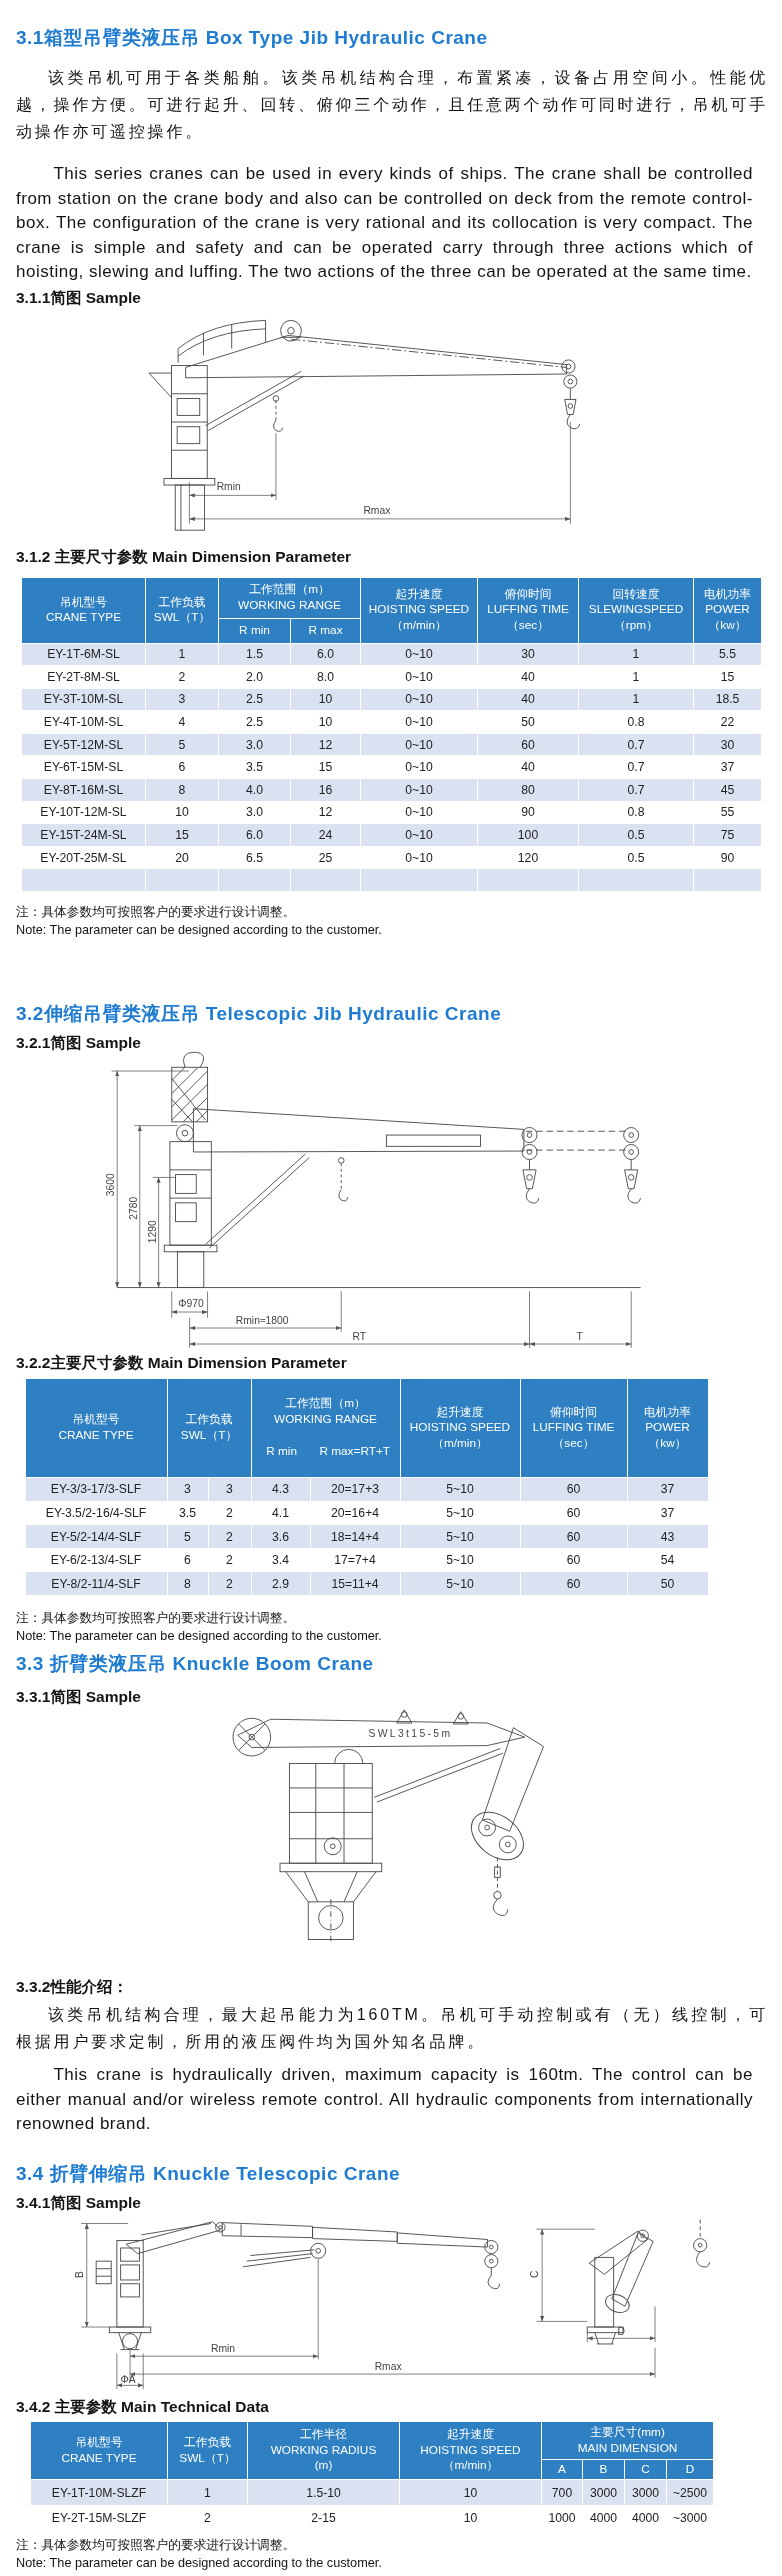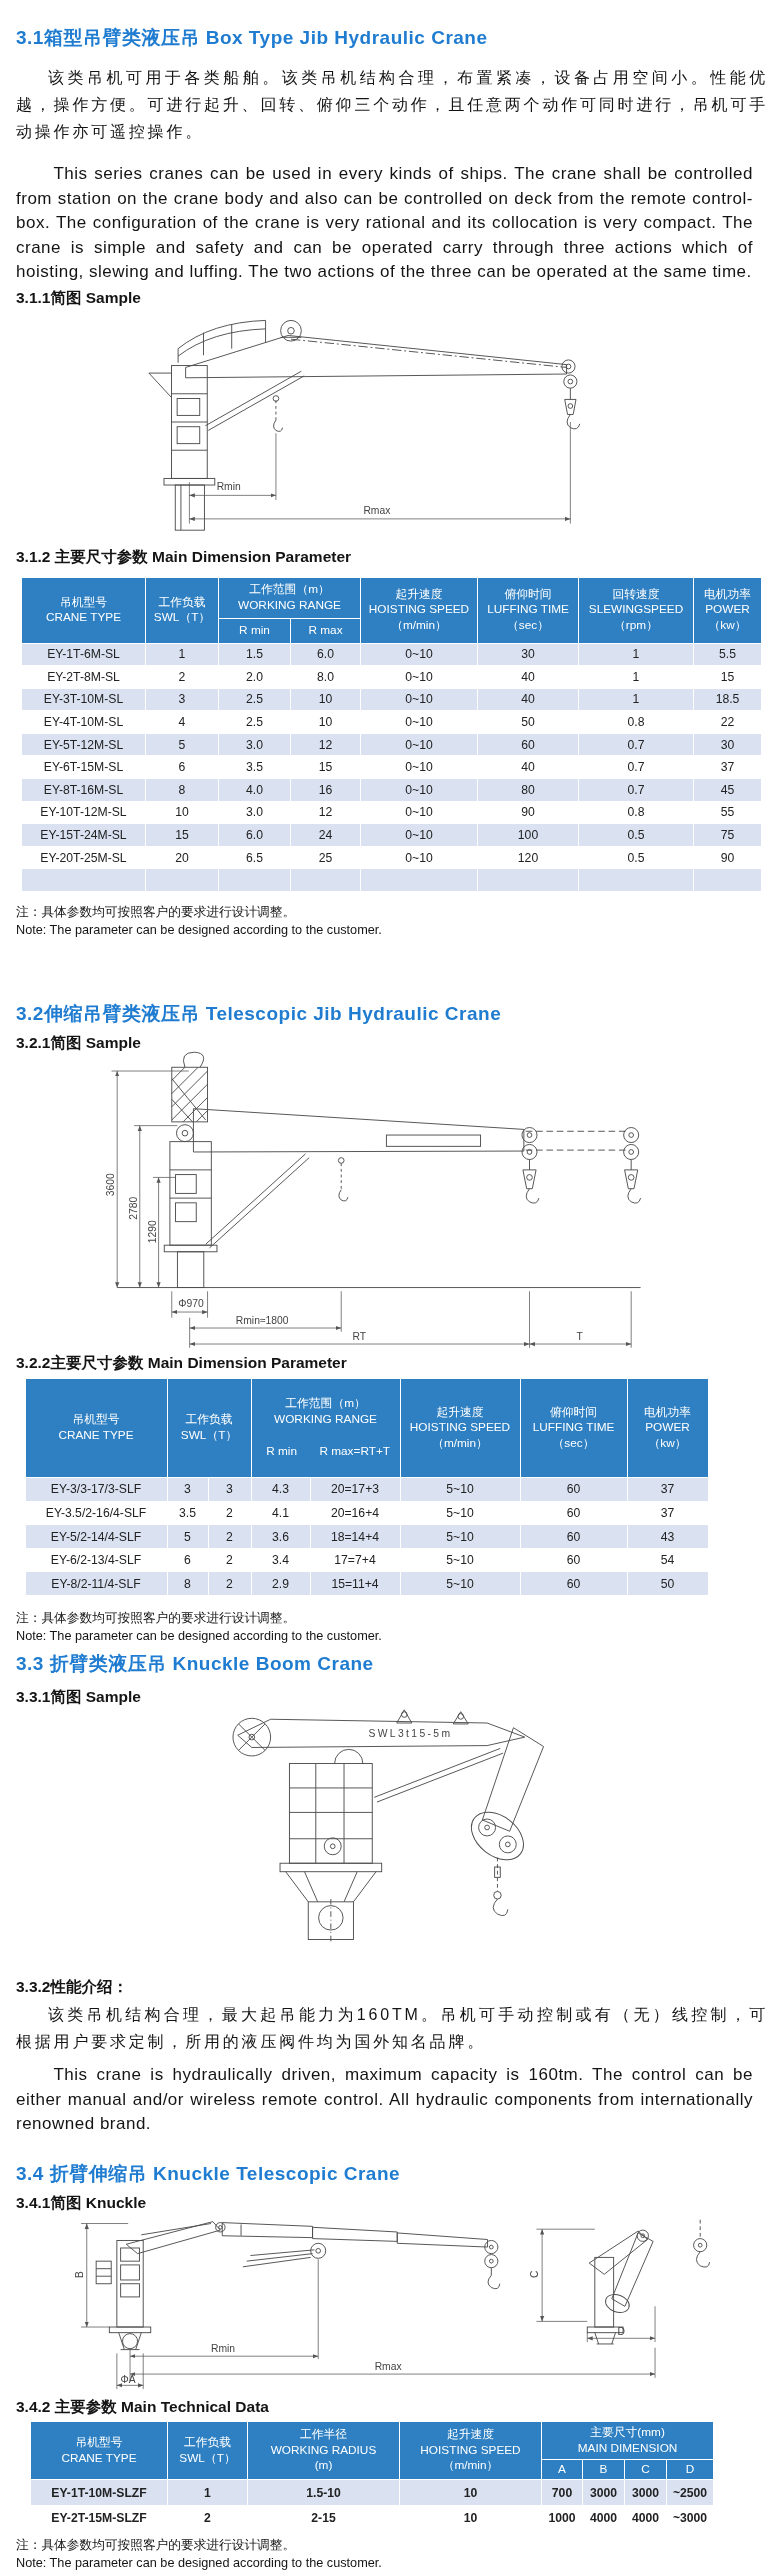--- a/index.html
+++ b/index.html
@@ -38,21 +38,21 @@
   }
   table.param tbody tr:nth-child(odd) td { background:#dae2f2; }
   table.param tbody tr:nth-child(even) td { background:#ffffff; }
   #table1 thead tr:first-child th { height:41px; }
   #table1 thead tr:last-child th { height:24.5px; }
   #table1 td { height:22.6px; }
   #table2 thead th { height:55px; }
   #table2 td { height:23.6px; }
   #table3 thead tr:first-child th { height:38px; }
   #table3 thead tr:last-child th { height:20px; }
-  #table3 td { height:25.4px;font-weight:bold; }
+  #table3 td { height:25.4px; }
   .rsub { display:flex; margin-top:0.9px; }
   .rsub span:first-child { width:40%; }
   .rsub span:last-child { width:60%; }
 
   svg { position:absolute; }
   svg .ln { stroke:#4d4d4d; stroke-width:1; fill:none; }
   svg .dim { stroke:#555; stroke-width:0.8; fill:none; }
   svg text { font-family:"Liberation Sans", sans-serif; font-size:11px; fill:#444; }
 </style>
 </head>
@@ -498,21 +498,21 @@
     <line x1="156" y1="204" x2="156" y2="250" stroke-dasharray="6 3 1 3"></line>
   </g>
   <text x="196" y="32" font-size="8.5" letter-spacing="2.5">SWL3t15-5m</text>
 </svg>
 
 <h3 class="sub-head" style="top:1977px">3.3.2性能介绍：</h3>
 <p class="cn" style="top:2001px">该类吊机结构合理，最大起吊能力为160TM。吊机可手动控制或有（无）线控制，可根据用户要求定制，所用的液压阀件均为国外知名品牌。</p>
 <p class="en" style="top:2063px">This crane is hydraulically driven, maximum capacity is 160tm. The control can be either manual and/or wireless remote control. All hydraulic components from internationally renowned brand.</p>
 
 <h2 class="sec-head" style="top:2161px">3.4 折臂伸缩吊 Knuckle Telescopic Crane</h2>
-<h3 class="sub-head" style="top:2193px">3.4.1简图 Knuckle</h3>
+<h3 class="sub-head" style="top:2193px">3.4.1简图 Sample</h3>
 
 <svg style="left:71px; top:2216px" width="660" height="175" viewBox="0 0 700 186">
   <defs>
     <marker id="m4" viewBox="0 0 10 10" refX="9" refY="5" markerWidth="8" markerHeight="8" orient="auto-start-reverse">
       <path d="M0,1.5 L9,5 L0,8.5 Z" fill="#555"></path>
     </marker>
   </defs>
   <g class="ln">
     <rect x="26" y="48" width="16" height="24"></rect>
     <line x1="26" y1="56" x2="42" y2="56"></line>

